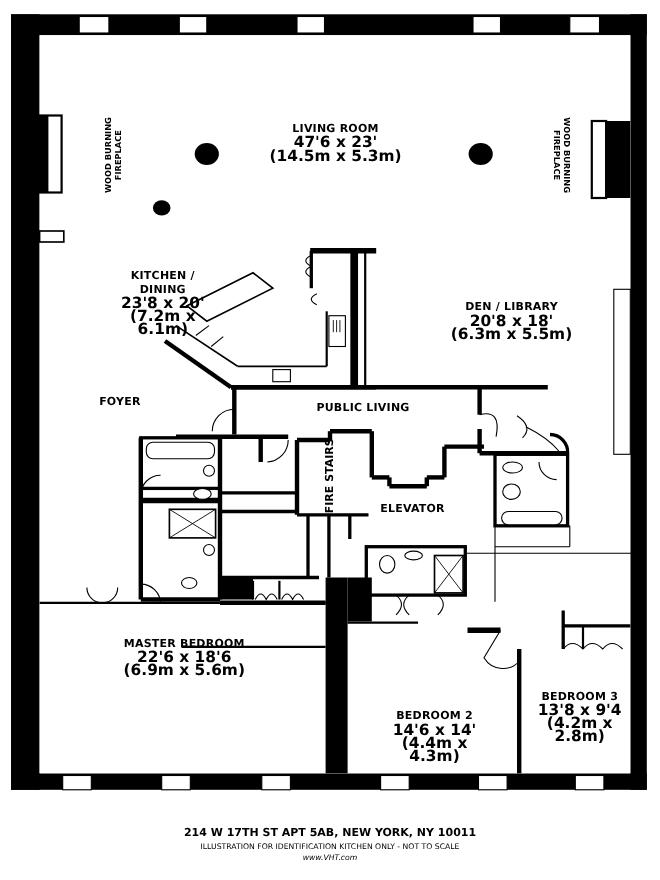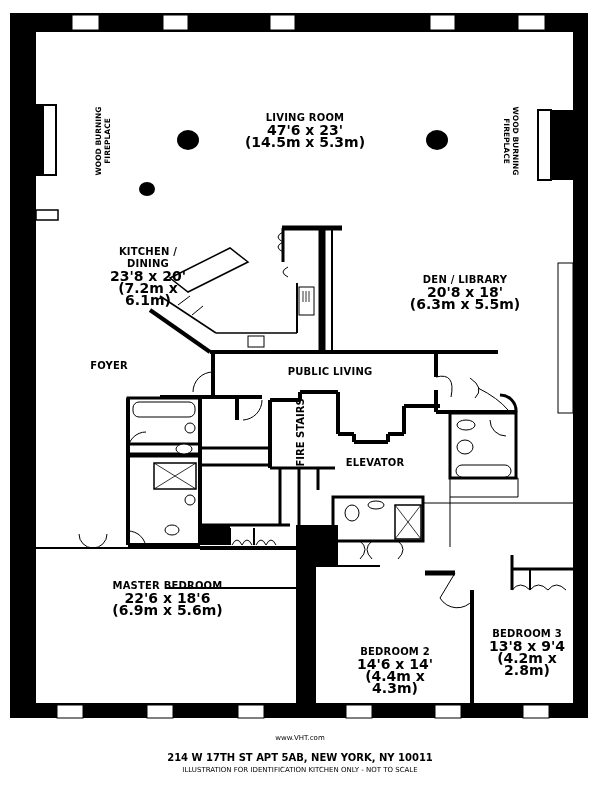--- a/index.html
+++ b/index.html
@@ -5,21 +5,21 @@
   html, body { margin:0; padding:0; background:#ffffff; }
   body { width:600px; height:800px; position:relative; overflow:hidden; font-family:"DejaVu Sans", sans-serif; }
   #plan { position:absolute; left:0; top:0; width:600px; height:800px; }
   .lbl { position:absolute; text-align:center; font-family:"DejaVu Sans", sans-serif; font-weight:bold; color:#000; line-height:12px; }
   .lbl .n { font-size:10px; letter-spacing:0.2px; }
   .lbl .d { font-size:14px; }
   .vlbl { position:absolute; font-family:"DejaVu Sans", sans-serif; font-size:7.5px; font-weight:bold; color:#000; text-align:center; line-height:9px; white-space:nowrap; }
   .footer { position:absolute; left:0; width:600px; text-align:center; color:#000; }
   .f1 { top:752px; font-size:10px; font-weight:bold; font-family:"DejaVu Sans", sans-serif; }
   .f2 { top:766px; font-size:7px; font-family:"DejaVu Sans", sans-serif; }
-  .f3 { top:734px; font-size:7px; font-family:"DejaVu Sans", sans-serif; }
+  .f3 { top:776px; font-size:7px; font-family:"DejaVu Sans", sans-serif;font-style:italic; }
 </style>
 </head>
 <body>
 
 <svg id="plan" viewBox="0 0 600 800" xmlns="http://www.w3.org/2000/svg">
 
   <g fill="#000">
 
     <rect x="10" y="13" width="578" height="19"></rect>
 

